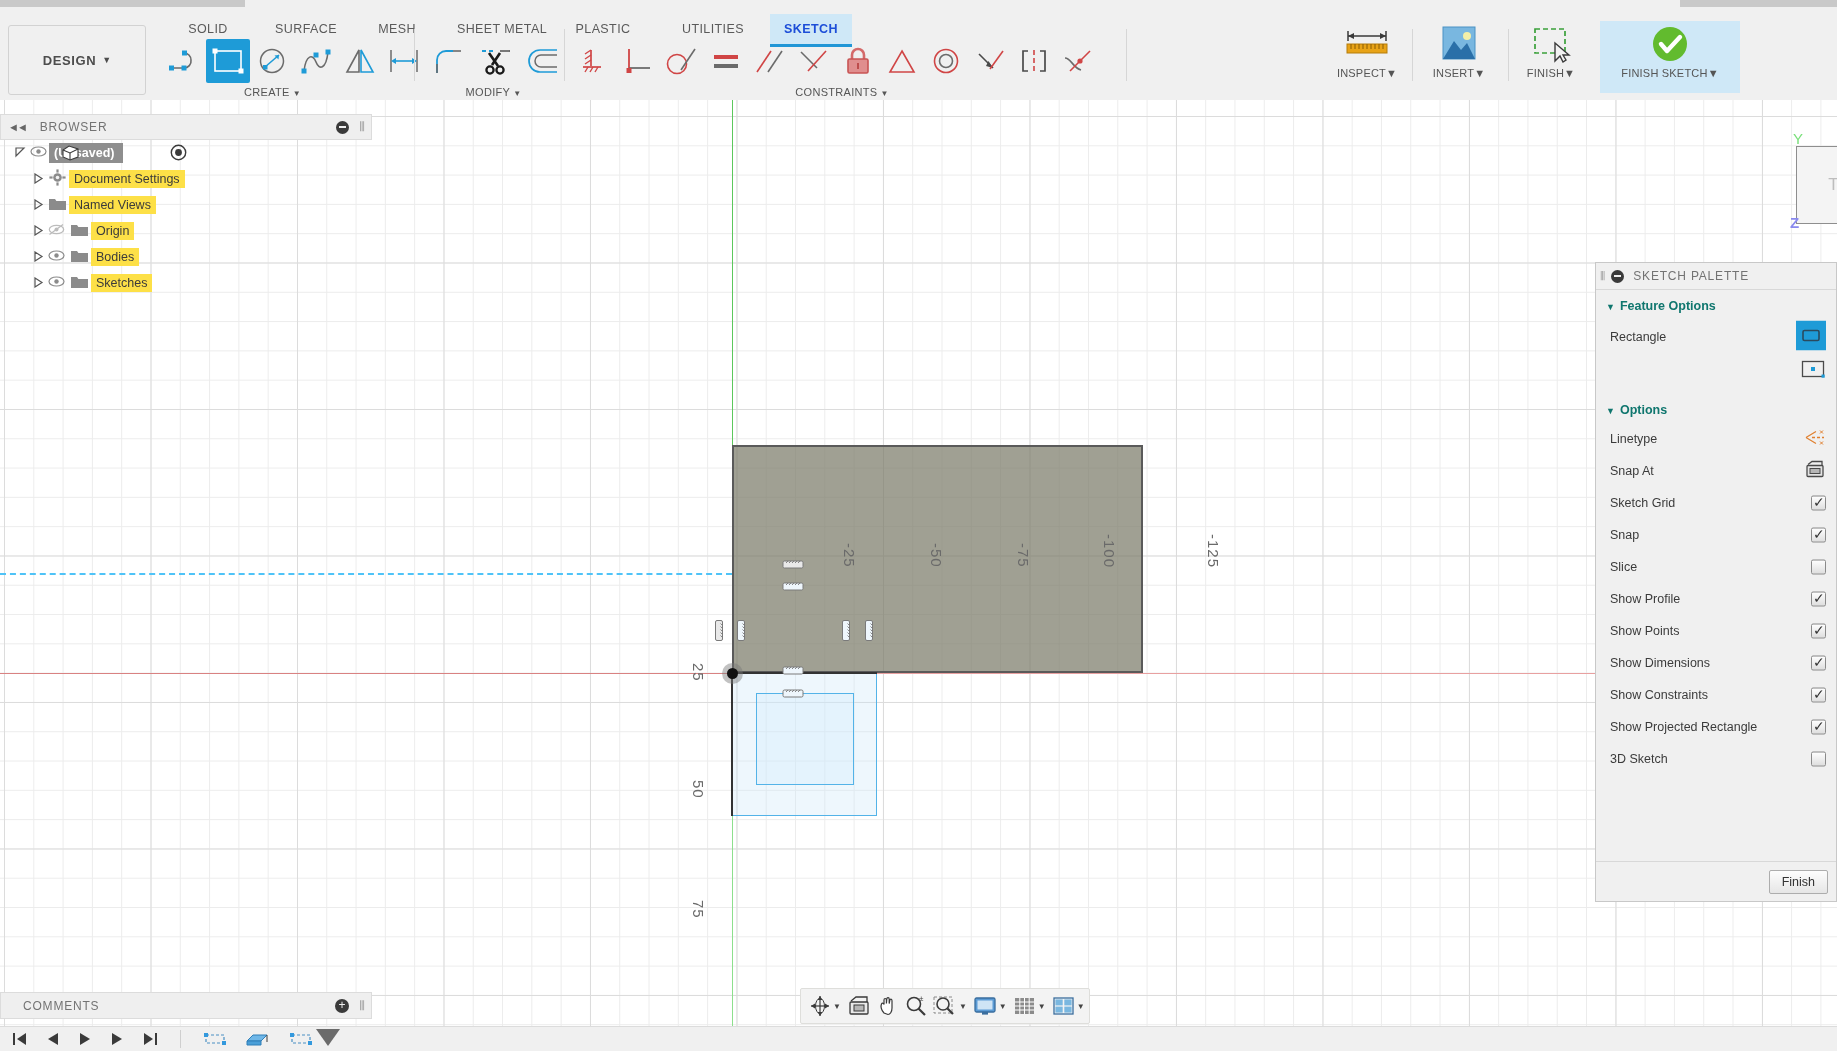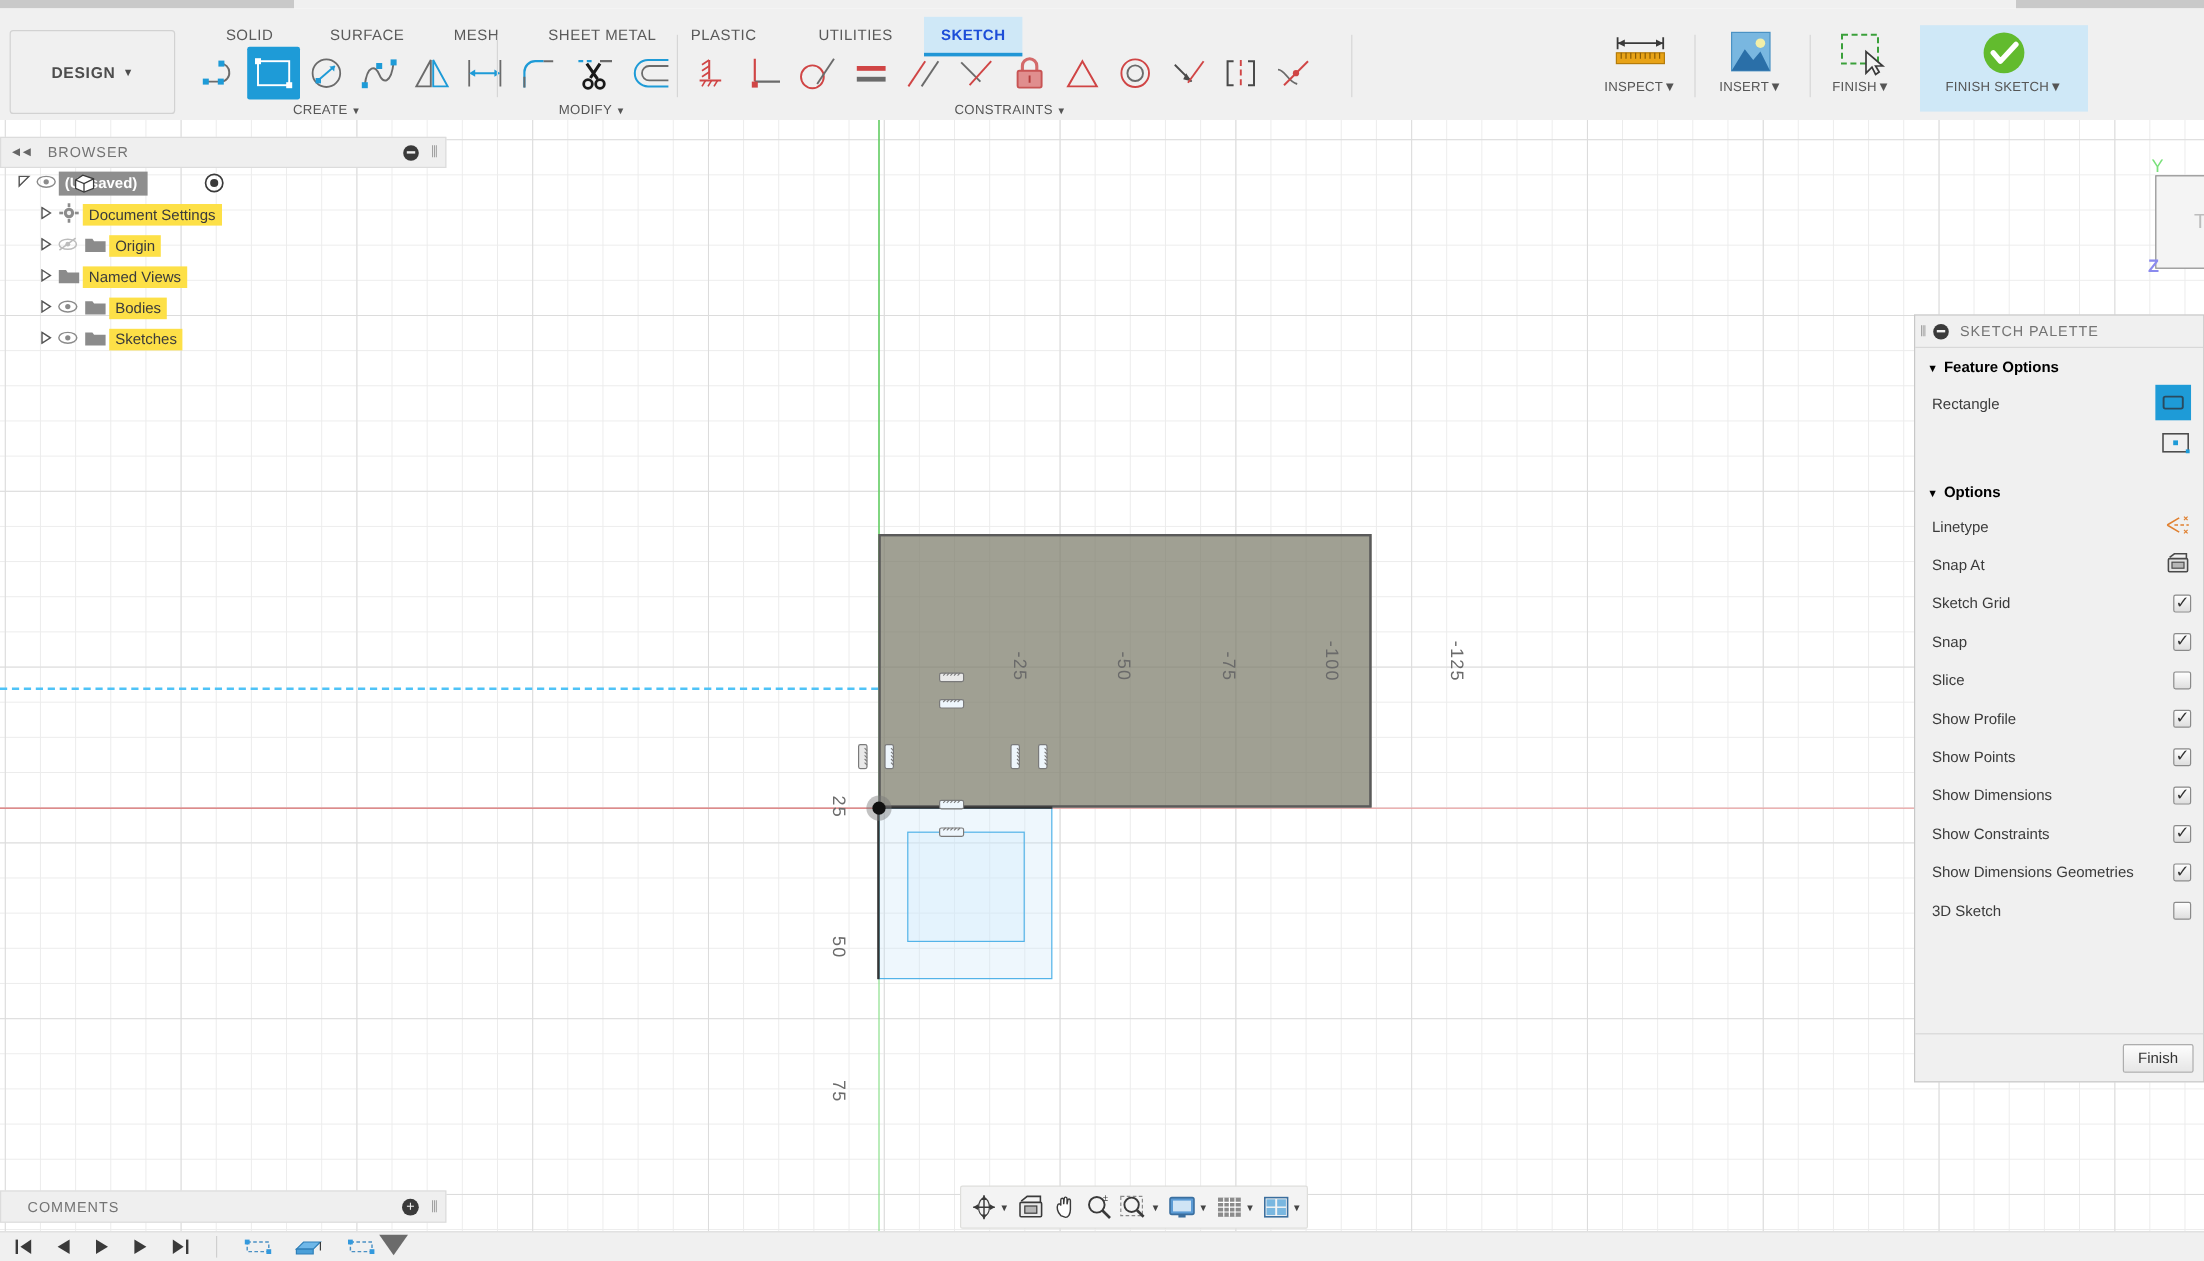--- a/index.html
+++ b/index.html
@@ -119,21 +119,21 @@
   
   #palette{ position:absolute; left:1595px; top:262px; width:242px; height:640px;
     background:#f0f0f0; border:1px solid #c8c8c8; }
   #palette-head{ height:27px; display:flex; align-items:center; border-bottom:1px solid #d8d8d8;}
   #palette-head .grip{ margin-left:4px; font-size:12px; color:#9a9a9a;}
   #palette-head .dot{ width:13px; height:13px; border-radius:50%; background:#3a3a3a;
     margin-left:6px; display:flex; align-items:center; justify-content:center;}
   #palette-head .dot i{ width:7px; height:2px; background:#f0f0f0; display:block;}
   #palette-head .ttl{ margin-left:9px; font-size:12px; color:#737373; letter-spacing:.8px;}
 
-  .psec{ font-size:12.5px; font-weight:bold; color:#000000; padding:9px 0 6px 10px;}
+  .psec{ font-size:12.5px; font-weight:bold; color:#0f766e; padding:9px 0 6px 10px;}
   .psec .car{ font-size:9px; margin-right:5px; }
   .prow{ position:relative; height:32px; display:flex; align-items:center;
          padding-left:14px; font-size:12.5px; color:#3b3b3b; }
   .prow .ctl{ position:absolute; right:10px; top:50%; transform:translateY(-50%); }
   .cbx{ width:15px; height:15px; border:1px solid #8a8a8a; border-radius:2px;
         background:linear-gradient(#fefefe,#dedede); position:relative; cursor:pointer;}
   .cbx.on::after{ content:"✓"; position:absolute; left:1px; top:-3px; font-size:14px; color:#333;}
   #palette-foot{ position:absolute; left:0; right:0; bottom:0; height:40px;
      border-top:1px solid #d8d8d8; display:flex; align-items:center; justify-content:flex-end; padding-right:8px;}
   #palette-foot .fbtn{ border:1px solid #adadad; background:linear-gradient(#fdfdfd,#e6e6e6);
@@ -549,47 +549,47 @@
     </span>
     <span class="nm">Document Settings</span>
   </div>
 
   <div class="brow" style="padding-left:32px;">
     <span class="tri">
       <svg width="11" height="11" viewBox="0 0 11 11">
           <polygon points="2,1 9,5.5 2,10" fill="none" stroke="#555" stroke-width="1.2"></polygon>
         </svg>
     </span>
+    <span class="folder">
+      <svg width="19" height="15" viewBox="0 0 19 15">
+          <path d="M1 3 h6 l1.4 2 H18 v9 H1 Z" fill="#8b8b8b"></path>
+        </svg>
+    </span>
+    <span class="nm">Named Views</span>
+  </div>
+
+  <div class="brow" style="padding-left:32px;">
+    <span class="tri">
+      <svg width="11" height="11" viewBox="0 0 11 11">
+          <polygon points="2,1 9,5.5 2,10" fill="none" stroke="#555" stroke-width="1.2"></polygon>
+        </svg>
+    </span>
     <span class="eye">
       <svg width="17" height="13" viewBox="0 0 17 13">
           <ellipse cx="8.5" cy="6.5" rx="7.2" ry="4.2" fill="none" stroke="#bcbcbc" stroke-width="1.2"></ellipse>
           <circle cx="8.5" cy="6.5" r="2" fill="#bcbcbc"></circle>
           <line x1="1.5" y1="11.5" x2="15" y2="1.5" stroke="#bcbcbc" stroke-width="1.3"></line>
         </svg>
     </span>
     <span class="folder">
       <svg width="19" height="15" viewBox="0 0 19 15">
           <path d="M1 3 h6 l1.4 2 H18 v9 H1 Z" fill="#8b8b8b"></path>
         </svg>
     </span>
     <span class="nm">Origin</span>
-  </div>
-
-  <div class="brow" style="padding-left:32px;">
-    <span class="tri">
-      <svg width="11" height="11" viewBox="0 0 11 11">
-          <polygon points="2,1 9,5.5 2,10" fill="none" stroke="#555" stroke-width="1.2"></polygon>
-        </svg>
-    </span>
-    <span class="folder">
-      <svg width="19" height="15" viewBox="0 0 19 15">
-          <path d="M1 3 h6 l1.4 2 H18 v9 H1 Z" fill="#8b8b8b"></path>
-        </svg>
-    </span>
-    <span class="nm">Named Views</span>
   </div>
 
   <div class="brow" style="padding-left:32px;">
     <span class="tri">
       <svg width="11" height="11" viewBox="0 0 11 11">
           <polygon points="2,1 9,5.5 2,10" fill="none" stroke="#555" stroke-width="1.2"></polygon>
         </svg>
     </span>
     <span class="eye">
       <svg width="17" height="11" viewBox="0 0 17 11">
@@ -713,21 +713,21 @@
   </div>
   <div class="prow">
     <span>Show Dimensions</span>
     <span class="ctl cbx on"></span>
   </div>
   <div class="prow">
     <span>Show Constraints</span>
     <span class="ctl cbx on"></span>
   </div>
   <div class="prow">
-    <span>Show Dimensions Geometries</span>
+    <span>Show Projected Rectangle</span>
     <span class="ctl cbx on"></span>
   </div>
   <div class="prow">
     <span>3D Sketch</span>
     <span class="ctl cbx"></span>
   </div>
 
   <div id="palette-foot">
     <span class="fbtn">Finish</span>
   </div>

